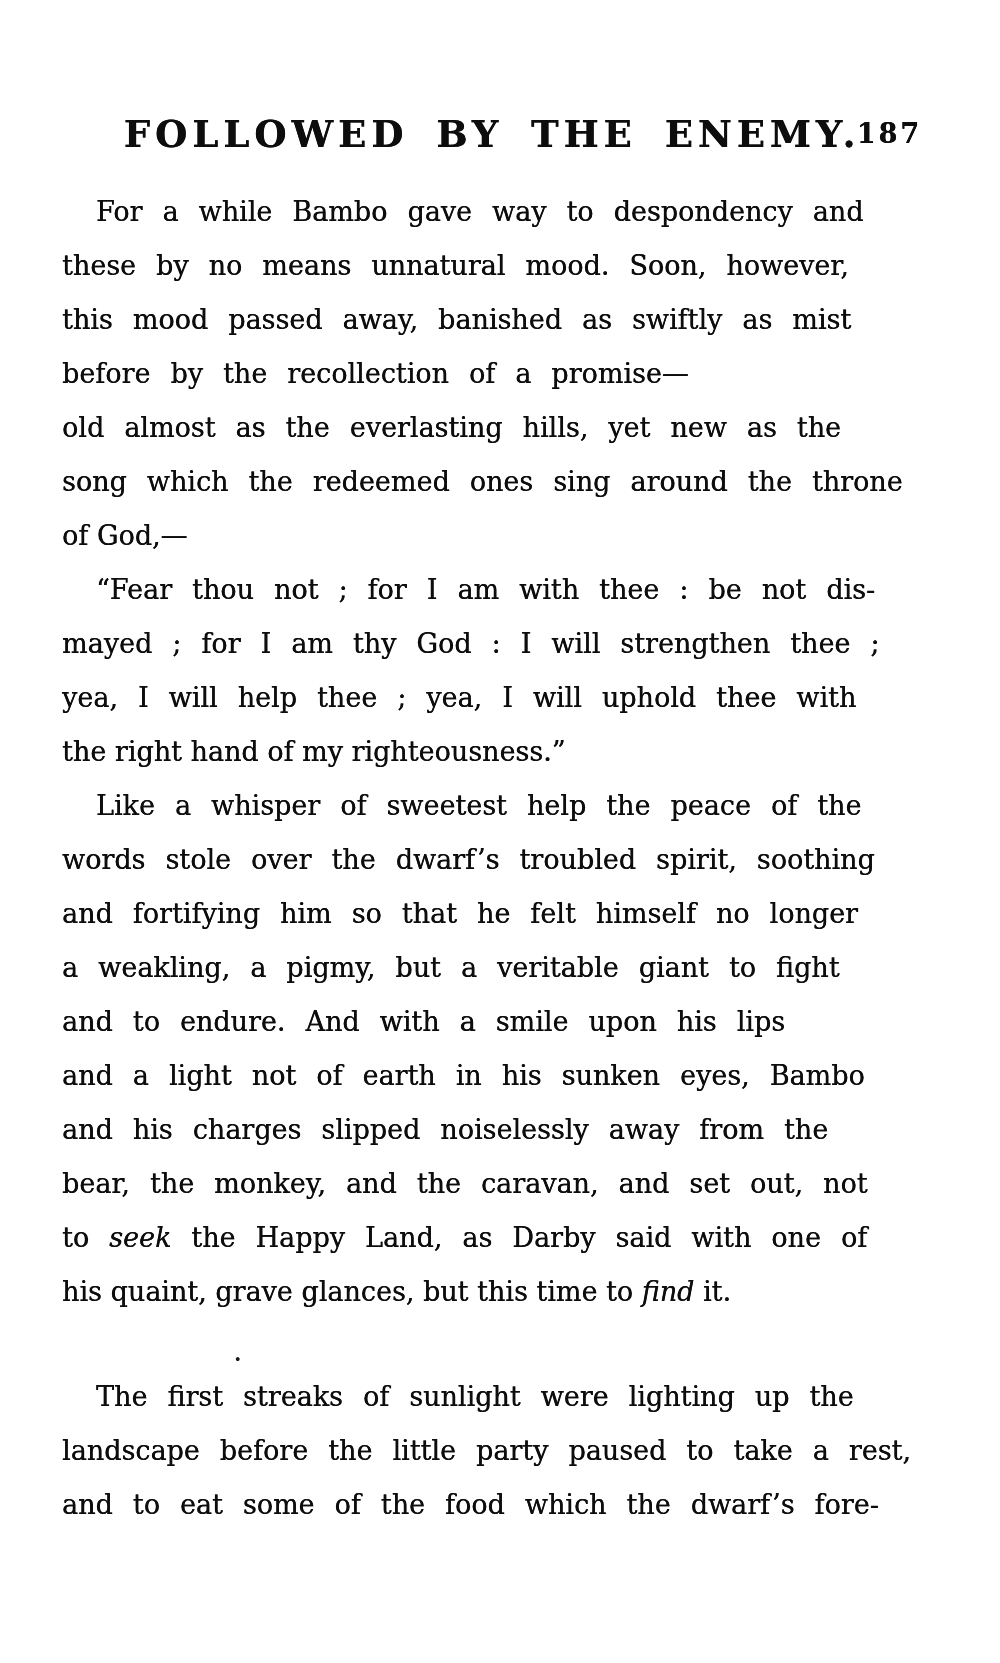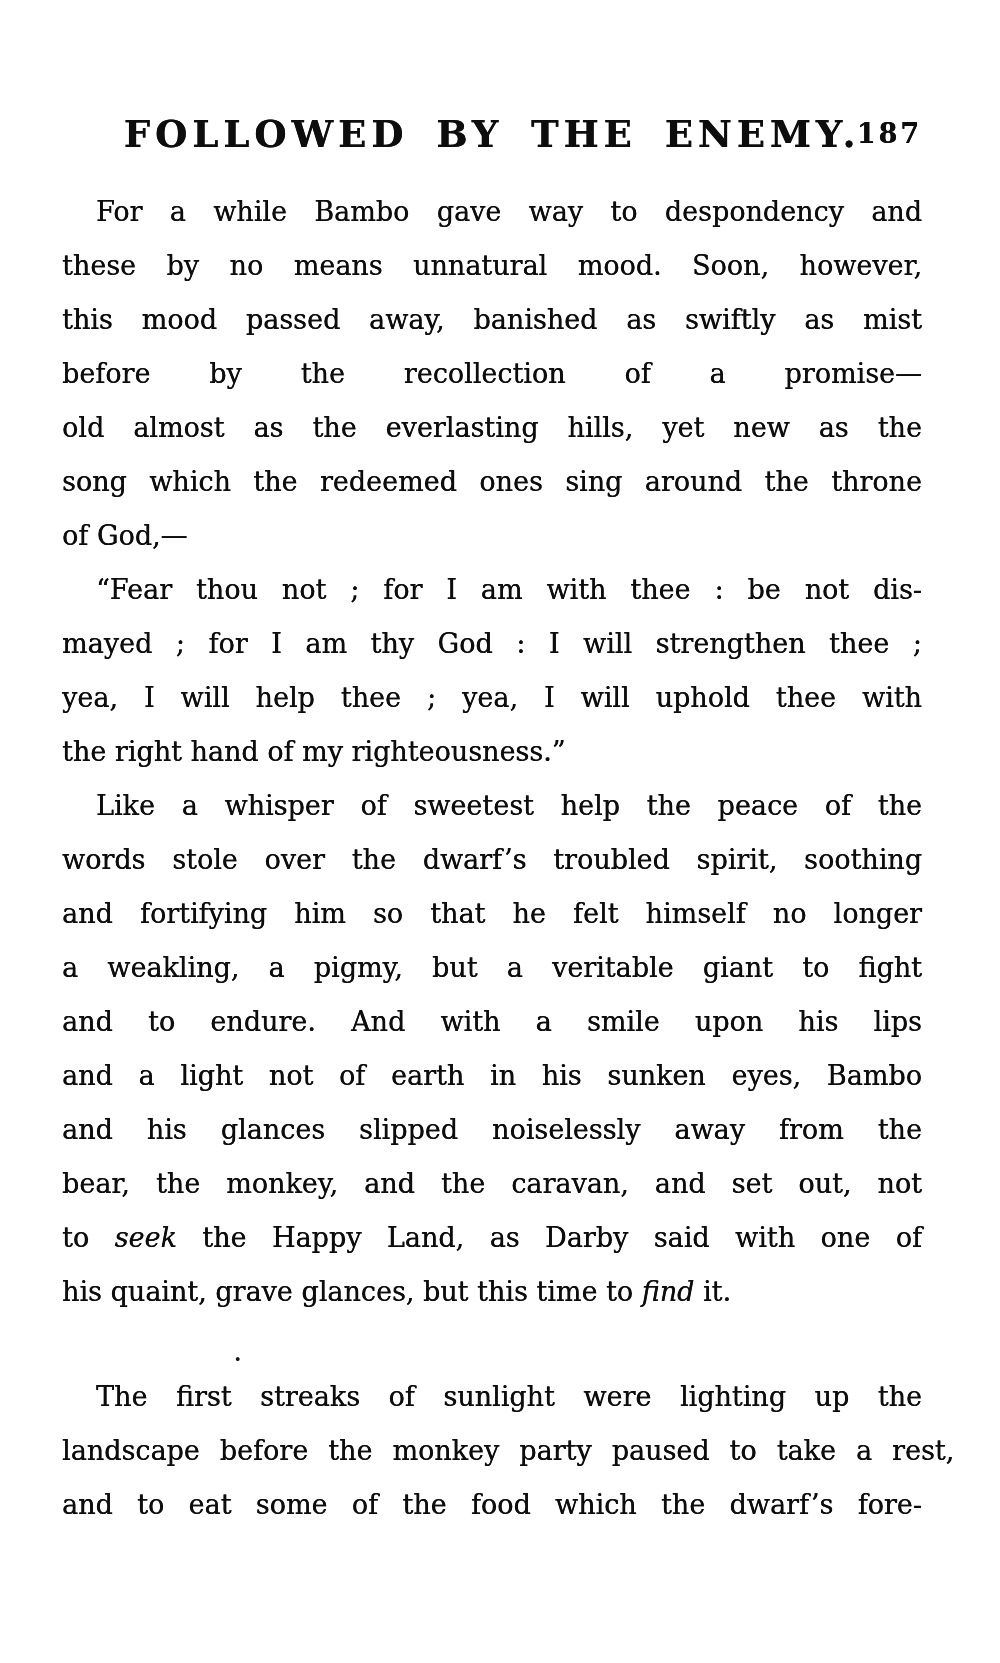--- a/index.html
+++ b/index.html
@@ -49,21 +49,21 @@
     top: 185px;
     width: 860px;
     font-size: 27px;
     line-height: 54px;
     text-shadow: 0.3px 0 0 currentColor;
   }
   .paragraph { margin: 0; }
   .paragraph.gap { margin-top: 51px; }
   .line {
     display: flex;
-    justify-content: space-between;
+    justify-content: flex-start;
     height: 54px;
     gap: 20px;
   }
   .line span { white-space: pre; }
   .line.indent { padding-left: 34px; }
   .line.last {
     display: block;
     text-align: left;
   }
   .it { font-style: italic; }
@@ -269,21 +269,21 @@
           <span>earth</span>
           <span>in</span>
           <span>his</span>
           <span>sunken</span>
           <span>eyes,</span>
           <span>Bambo</span>
         </div>
         <div class="line">
           <span>and</span>
           <span>his</span>
-          <span>glances</span>
+          <span>charges</span>
           <span>slipped</span>
           <span>noiselessly</span>
           <span>away</span>
           <span>from</span>
           <span>the</span>
         </div>
         <div class="line">
           <span>bear,</span>
           <span>the</span>
           <span>monkey,</span>
@@ -319,21 +319,21 @@
           <span>sunlight</span>
           <span>were</span>
           <span>lighting</span>
           <span>up</span>
           <span>the</span>
         </div>
         <div class="line">
           <span>landscape</span>
           <span>before</span>
           <span>the</span>
-          <span>monkey</span>
+          <span>little</span>
           <span>party</span>
           <span>paused</span>
           <span>to</span>
           <span>take</span>
           <span>a</span>
           <span>rest,</span>
         </div>
         <div class="line">
           <span>and</span>
           <span>to</span>

